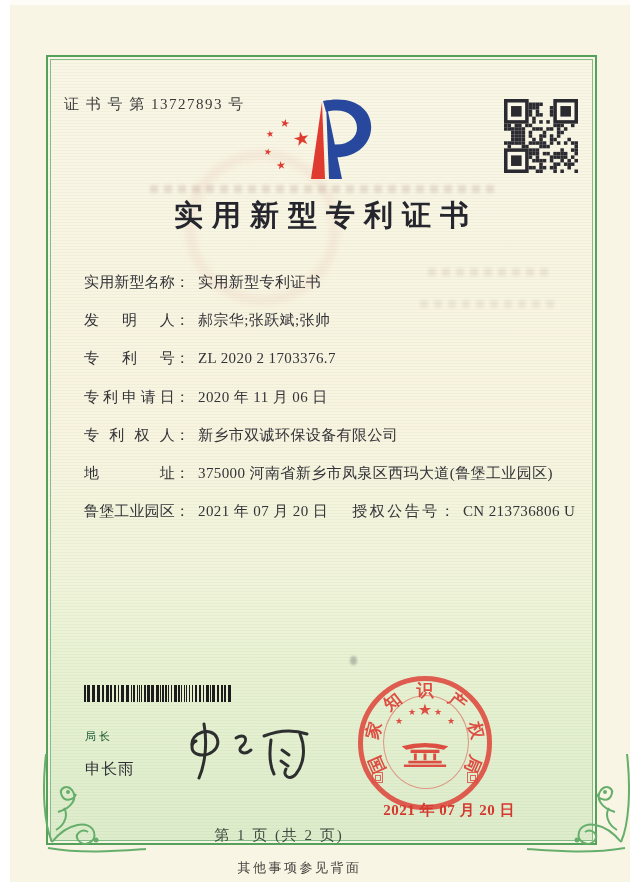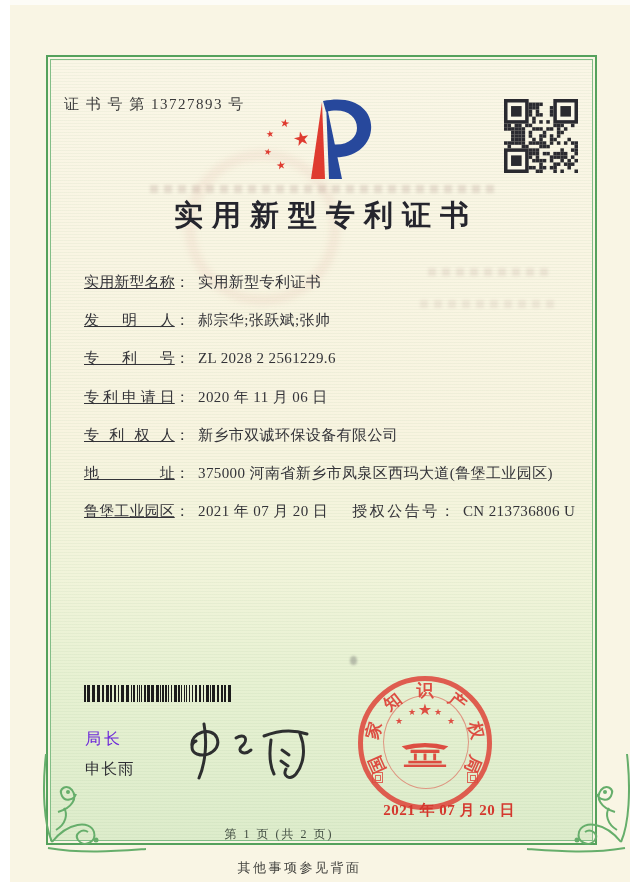--- a/index.html
+++ b/index.html
@@ -34,31 +34,31 @@
   .certno{position:absolute;left:64px;top:95px;font-size:15px;letter-spacing:1.5px;color:#3a3a3a;}
 
   .logo{position:absolute;left:260px;top:97px;}
   .qr{position:absolute;left:504px;top:99px;}
 
   .title{position:absolute;left:46px;top:196px;width:551px;text-align:center;
     font-size:29px;font-weight:700;color:#25252d;letter-spacing:9px;text-indent:9px;}
 
   .frow{position:absolute;left:84px;width:500px;font-size:15px;color:#333338;white-space:nowrap;}
   .flabel{display:inline-block;width:6.05em;text-align:justify;text-align-last:justify;
-    vertical-align:bottom;text-decoration:underline;}
+    vertical-align:bottom;}
   .fcolon{margin-right:.55em;}
   .fval{letter-spacing:.4px;}
   .fgap{display:inline-block;width:24px;}
   .flabel2{letter-spacing:2.5px;}
 
   .bodytext{position:absolute;left:84px;top:531px;width:492px;color:#3e3e44;}
   .bodytext p{margin:0;font-size:13.6px;line-height:21.8px;text-align:justify;text-indent:2em;}
 
   .barcode{position:absolute;left:84px;top:684px;}
-  .signer-title{position:absolute;left:85px;top:729px;font-size:16px;letter-spacing:3px;color:#6d28d9;}
+  .signer-title{position:absolute;left:85px;top:729px;font-size:11px;letter-spacing:3px;color:#14532d;}
   .signer-name{position:absolute;left:85px;top:759px;font-size:15.5px;letter-spacing:1px;color:#2e2e33;}
   .signature{position:absolute;left:176px;top:716px;}
 
   
   .seal{position:absolute;left:358px;top:676px;width:134px;height:134px;opacity:.93;}
   .seal-ring{position:absolute;inset:0;border:5px solid rgba(222,64,54,.9);border-radius:50%;
     box-sizing:border-box;}
   .sealch{position:absolute;left:50%;top:50%;width:20px;height:20px;margin:-10px 0 0 -10px;
     text-align:center;line-height:20px;font-size:17px;font-weight:700;color:#dd4238;}
   .wreath{position:absolute;left:50%;top:50%;width:84px;height:92px;margin:-48px 0 0 -42px;
@@ -78,21 +78,21 @@
   .hw-l{left:14px;top:96px;}
   .hw-r{right:14px;top:96px;}
   .seal-date{position:absolute;left:368px;top:801px;width:162px;text-align:center;
     font-size:15px;font-weight:700;color:#d4382e;letter-spacing:.5px;}
 
   .flourish{position:absolute;}
   .fl-left{left:38px;bottom:28px;}
   .fl-right{right:24px;bottom:28px;transform:scaleX(-1);}
 
   .pageno{position:absolute;left:46px;top:826px;width:551px;text-align:center;
-    padding-right:85px;box-sizing:border-box;font-size:12px;color:#3f4a3f;letter-spacing:2px;}
+    padding-right:85px;box-sizing:border-box;font-size:15px;color:#3f4a3f;letter-spacing:2px;}
   .backnote{position:absolute;left:46px;top:859px;width:551px;text-align:center;
     padding-right:44px;box-sizing:border-box;font-size:13px;color:#43433f;letter-spacing:2.5px;}
 </style>
 </head>
 <body>
 
 <div id="sheet">
 
   <div class="frame">
     <div class="frame-inner"></div>
@@ -276,21 +276,21 @@
 
   <div class="title">实用新型专利证书</div>
 
   <div class="frow" style="top:273px">
     <span class="flabel">实用新型名称</span><span class="fcolon">：</span><span class="fval">实用新型专利证书</span>
   </div>
   <div class="frow" style="top:311px">
     <span class="flabel">发明人</span><span class="fcolon">：</span><span class="fval">郝宗华;张跃斌;张帅</span>
   </div>
   <div class="frow" style="top:349px">
-    <span class="flabel">专利号</span><span class="fcolon">：</span><span class="fval">ZL 2028 2 2561229.6</span>
+    <span class="flabel">专利号</span><span class="fcolon">：</span><span class="fval">ZL 2020 2 1703376.7</span>
   </div>
   <div class="frow" style="top:388px">
     <span class="flabel">专利申请日</span><span class="fcolon">：</span><span class="fval">2020 年 11 月 06 日</span>
   </div>
   <div class="frow" style="top:426px">
     <span class="flabel">专利权人</span><span class="fcolon">：</span><span class="fval">新乡市双诚环保设备有限公司</span>
   </div>
   <div class="frow" style="top:464px">
     <span class="flabel">地址</span><span class="fcolon">：</span><span class="fval">375000 河南省新乡市凤泉区西玛大道(鲁堡工业园区)</span>
   </div>

